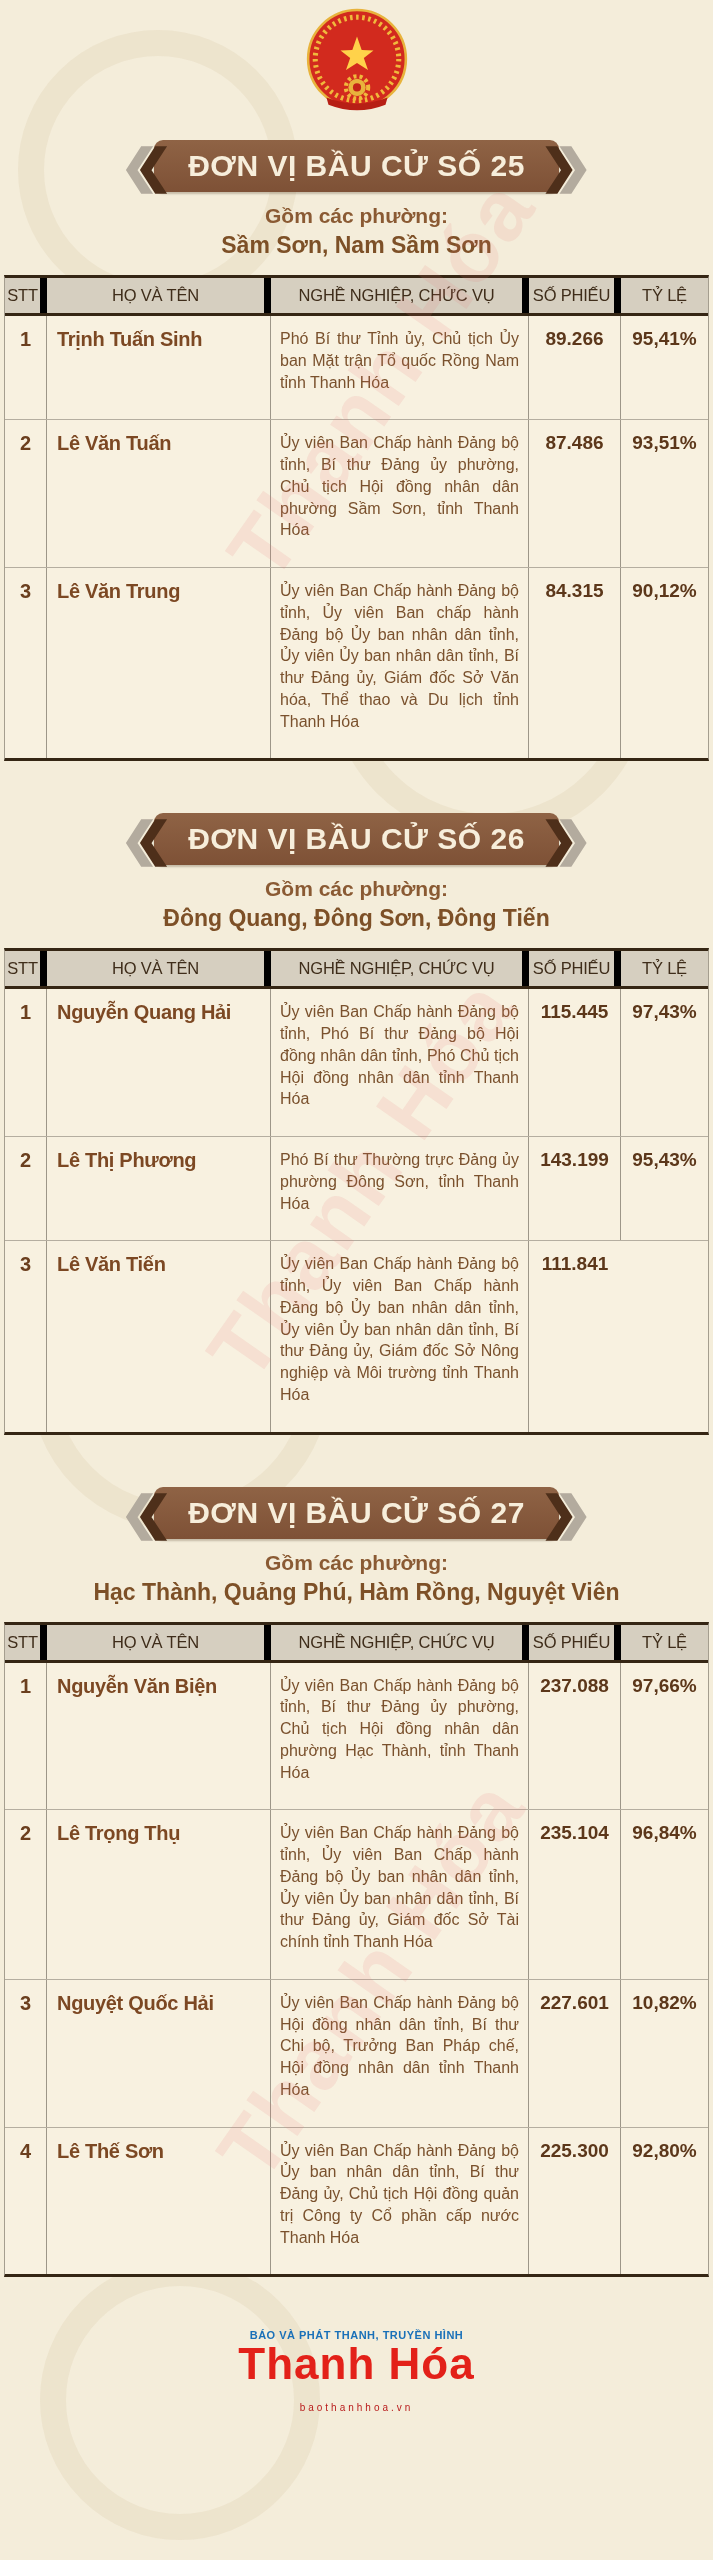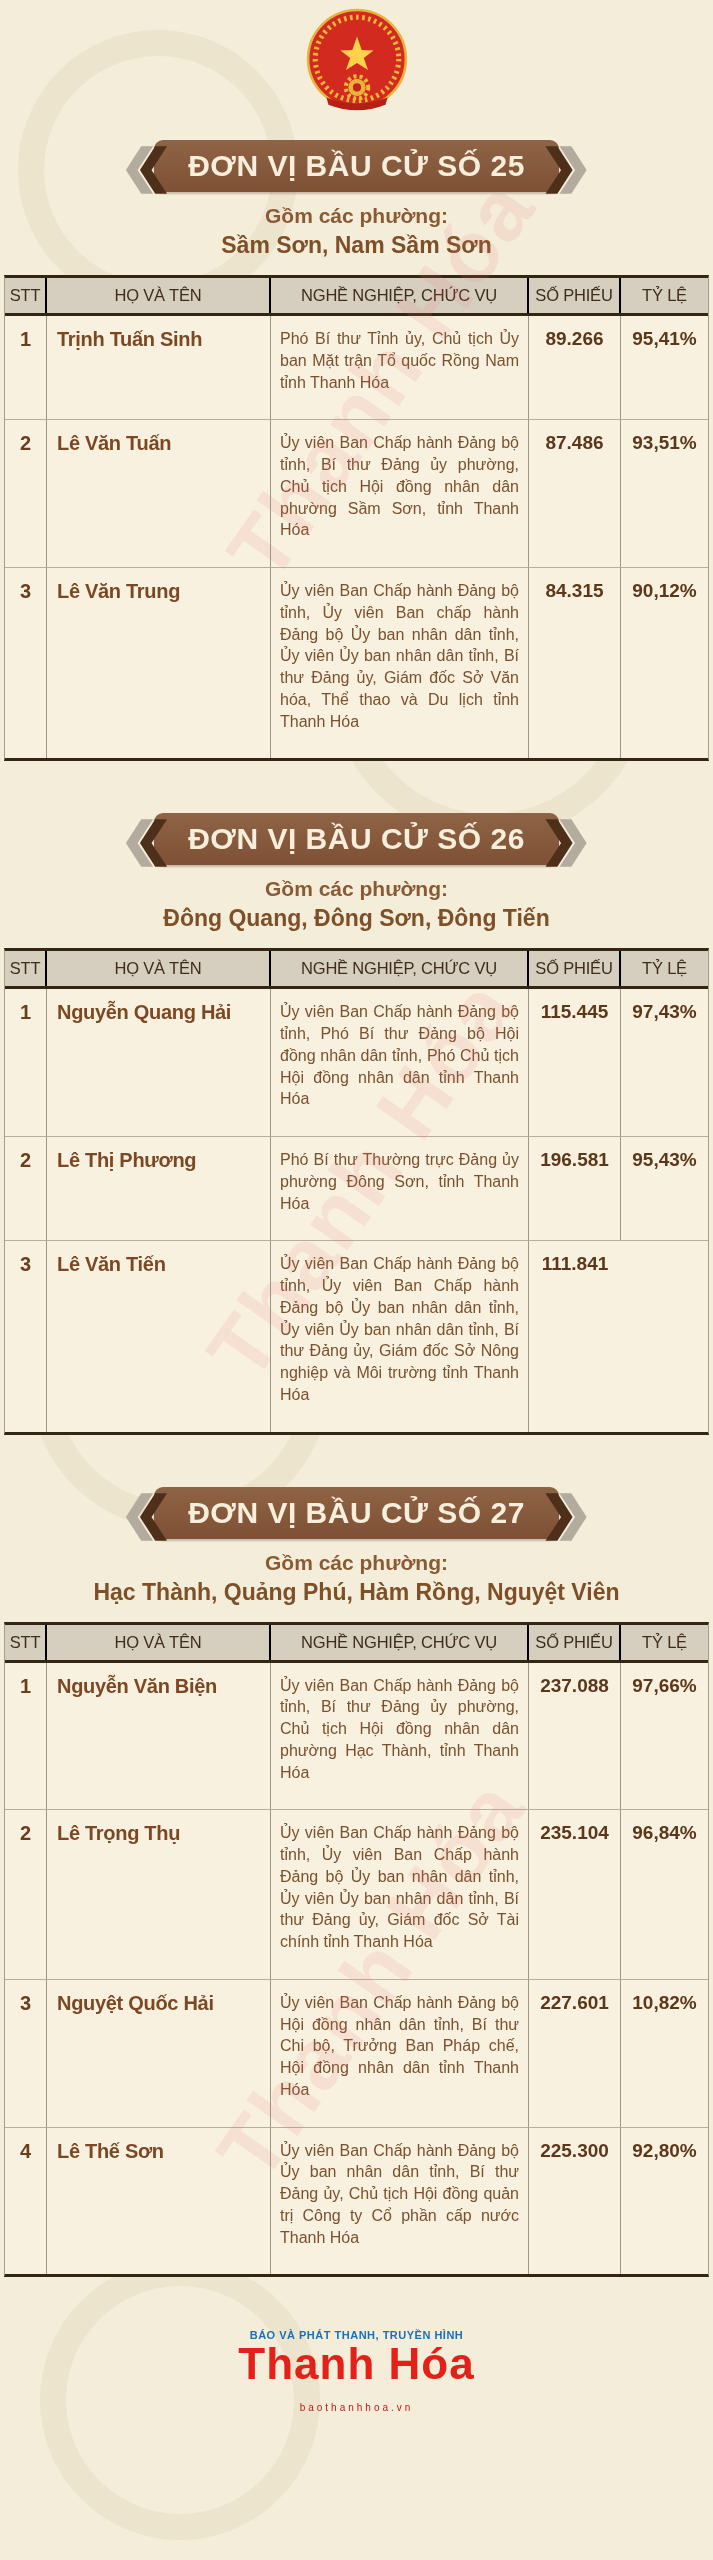--- a/index.html
+++ b/index.html
@@ -62,21 +62,21 @@
     background:#f8f1e0;
   }
   .trow { display:grid; grid-template-columns:42px 224px 258px 92px 1fr; }
   .thead-row {
     background:#d6cfc0;
     border-bottom:3px solid #352614;
   }
   .th {
     color:#3f2d1a; font-size:16.5px; text-align:center;
     padding:8px 2px; letter-spacing:-0.2px;
-    border-right:2px solid #000000;
+    border-right:7px solid #000000;
   }
   .th:last-child { border-right:none; }
   .tbody-row { border-bottom:1px solid #b5aea0; }
   .tbody-row:last-child { border-bottom:none; }
   .td { border-right:1px solid #9d9688; padding-top:12px; padding-bottom:26px; }
   .td:last-child { border-right:none; }
   .td-stt   { text-align:center; font-weight:bold; font-size:20px; color:#6b3f1e; }
   .td-name  { font-weight:bold; font-size:20px; color:#7c4823; padding-left:10px; padding-right:8px; letter-spacing:-0.3px; }
   .td-pos   { font-size:16px; color:#7a512d; line-height:1.36; text-align:justify; padding-left:9px; padding-right:9px; }
   .td-votes { text-align:center; font-weight:bold; font-size:19px; color:#5c371a; }
@@ -189,21 +189,21 @@
     <div class="td td-name">Nguyễn Quang Hải</div>
     <div class="td td-pos">Ủy viên Ban Chấp hành Đảng bộ tỉnh, Phó Bí thư Đảng bộ Hội đồng nhân dân tỉnh, Phó Chủ tịch Hội đồng nhân dân tỉnh Thanh Hóa</div>
     <div class="td td-votes">115.445</div>
     <div class="td td-rate">97,43%</div>
   </div>
 
   <div class="trow tbody-row">
     <div class="td td-stt">2</div>
     <div class="td td-name">Lê Thị Phương</div>
     <div class="td td-pos">Phó Bí thư Thường trực Đảng ủy phường Đông Sơn, tỉnh Thanh Hóa</div>
-    <div class="td td-votes">196.581</div>
+    <div class="td td-votes">143.199</div>
     <div class="td td-rate">95,43%</div>
   </div>
 
   <div class="trow tbody-row">
     <div class="td td-stt">3</div>
     <div class="td td-name">Lê Văn Tiến</div>
     <div class="td td-pos">Ủy viên Ban Chấp hành Đảng bộ tỉnh, Ủy viên Ban Chấp hành Đảng bộ Ủy ban nhân dân tỉnh, Ủy viên Ủy ban nhân dân tỉnh, Bí thư Đảng ủy, Giám đốc Sở Nông nghiệp và Môi trường tỉnh Thanh Hóa</div>
     <div class="td td-votes">111.841</div>
   </div>
 </div>

